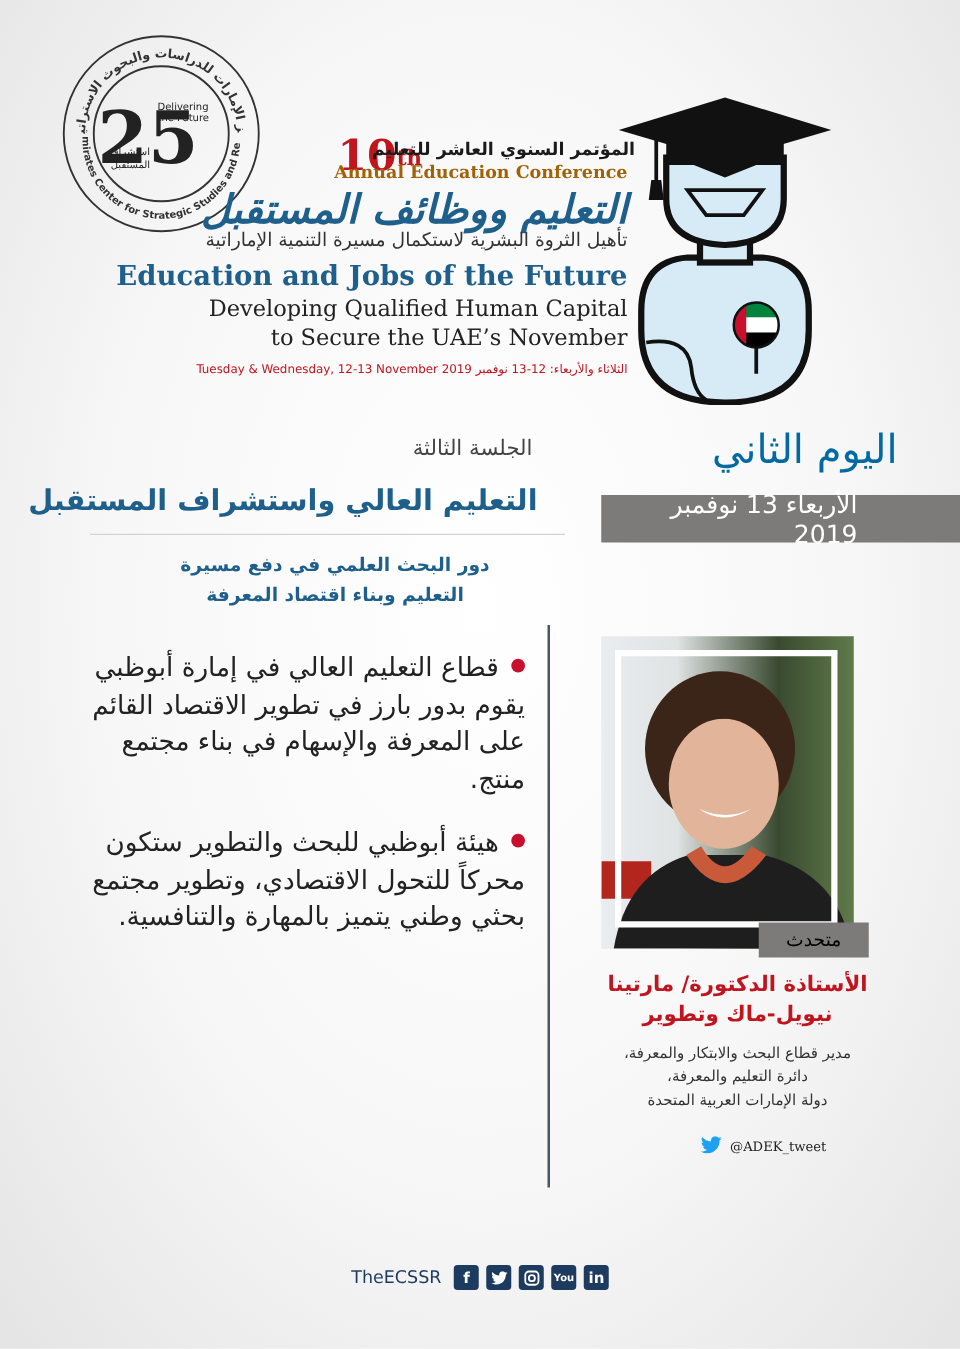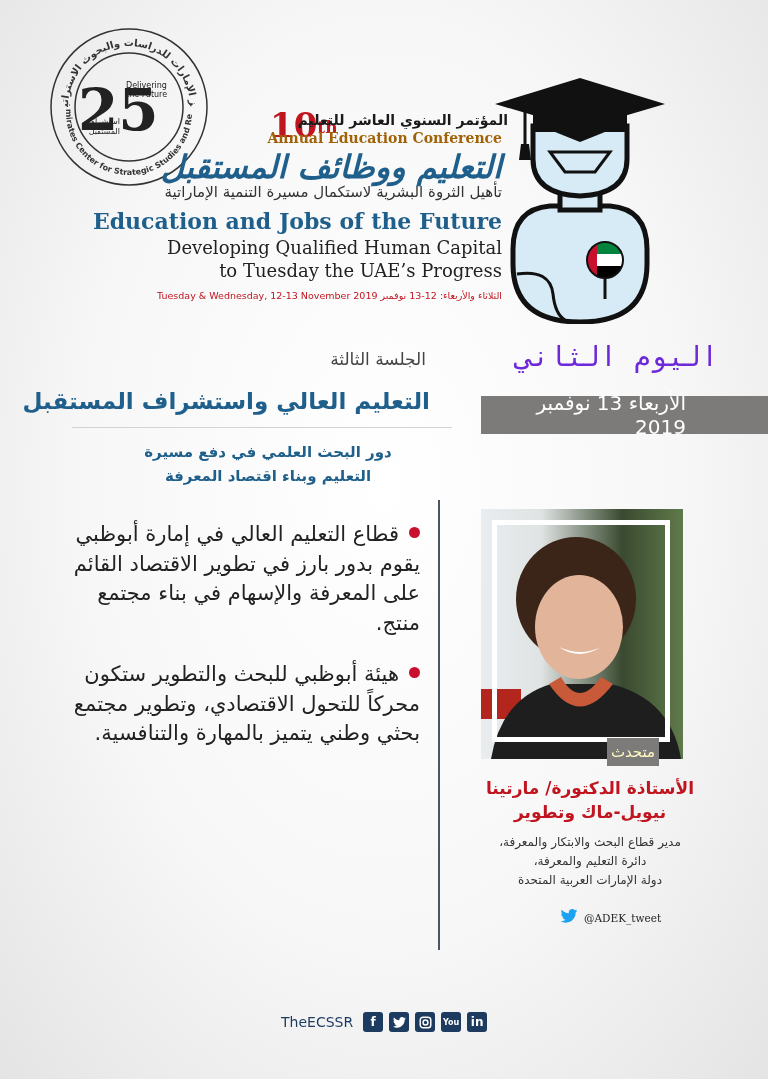--- a/index.html
+++ b/index.html
@@ -23,39 +23,39 @@
   .hdr-ar-title { right: 266px; top: 148px; font-size: 32px; font-weight: bold; color: #1f5f8b; direction: rtl; white-space: nowrap; font-style: italic; }
   .hdr-ar-sub { right: 266px; top: 183px; font-size: 15px; color: #333; direction: rtl; white-space: nowrap; }
   .hdr-en-title { right: 266px; top: 208px; font-family: "DejaVu Serif", serif; font-size: 22px; font-weight: bold; color: #1f5f8b; white-space: nowrap; }
   .hdr-en-sub { right: 266px; top: 236px; font-family: "DejaVu Serif", serif; font-size: 18px; color: #222; text-align: right; line-height: 23px; white-space: nowrap; }
   .hdr-date { right: 266px; top: 290px; font-size: 9.5px; color: #c0151f; white-space: nowrap; }
 
   
   .mascot { left: 495px; top: 74px; width: 170px; height: 250px; }
 
   
-  .day-title { right: 50px; top: 340px; font-size: 28px; color: #6d28d9; direction: rtl; font-weight: normal; white-space: nowrap; font-family: Liberation Mono, monospace; }
+  .day-title { right: 50px; top: 340px; font-size: 32px; color: #0369a1; direction: rtl; font-weight: normal; white-space: nowrap; }
   .day-bar { left: 481px; top: 396px; width: 287px; height: 38px; background: #7d7b7a; color: #fff; font-size: 20px; display: flex; align-items: center; justify-content: flex-end; padding-right: 82px; direction: rtl; }
 
   
   .session-label { right: 342px; top: 349px; font-size: 17px; color: #444; direction: rtl; white-space: nowrap; }
   .session-title { right: 338px; top: 388px; font-size: 23px; font-weight: bold; color: #1f5f8b; direction: rtl; white-space: nowrap; }
   .session-rule { left: 72px; top: 427px; width: 380px; height: 1px; background: #cfd4d8; }
   .session-topic { left: 120px; top: 440px; width: 296px; font-size: 15px; font-weight: bold; color: #1f5f8b; text-align: center; direction: rtl; line-height: 24px; }
 
   
   .bullets { left: 60px; top: 520px; width: 360px; direction: rtl; }
   .bullet { font-size: 21px; line-height: 29.5px; color: #222; text-align: right; margin-bottom: 22px; }
   .bullet .dot { display: inline-block; width: 11px; height: 11px; border-radius: 50%; background: #c8102e; margin-left: 10px; vertical-align: middle; position: relative; top: -3px; }
   .vline { left: 438px; top: 500px; width: 2px; height: 450px; background: #4b5563; }
 
   
   .photo { left: 481px; top: 509px; width: 202px; height: 250px; overflow: hidden; background: linear-gradient(90deg, #e9edf0 0%, #dfe3e3 30%, #3a4a30 70%, #5f7a4a 100%); }
   .photo-frame { left: 492px; top: 520px; width: 178px; height: 222px; border: 5px solid #fff; }
-  .speaker-tag { left: 607px; top: 738px; width: 52px; height: 28px; background: #7d7b7a; color: #fef9c3; font-size: 15px; display: flex; align-items: center; justify-content: center; direction: rtl; text-align: right; }
+  .speaker-tag { left: 607px; top: 738px; width: 88px; height: 28px; background: #7d7b7a; color: #000000; font-size: 15px; display: flex; align-items: center; justify-content: center; direction: rtl; text-align: right; }
 
   .speaker-name { left: 485px; top: 776px; width: 210px; font-size: 17px; font-weight: bold; color: #c0151f; text-align: center; direction: rtl; line-height: 24px; }
   .speaker-role { left: 475px; top: 833px; width: 230px; font-size: 12px; color: #333; text-align: center; direction: rtl; line-height: 19px; }
   .twitter { left: 560px; top: 908px; display: flex; align-items: center; gap: 6px; justify-content: space-between; }
   .twitter .handle { font-family: "DejaVu Serif", serif; font-size: 10.5px; color: #222; }
 
   
   .footer { left: 281px; top: 1012px; display: flex; align-items: center; gap: 6px; }
   .footer .brand { font-size: 14px; color: #1d3a5f; margin-right: 4px; }
   .soc { width: 20px; height: 20px; background: #1d3a5f; border-radius: 3px; color: #fff; font-size: 12px; font-weight: bold; display: flex; align-items: center; justify-content: center; }
@@ -86,21 +86,21 @@
 </div>
 
 <div class="abs hdr-10th"><span>10</span><sup>th</sup></div>
 <div class="abs hdr-ar-small">المؤتمر السنوي العاشر للتعليم</div>
 <div class="abs hdr-en-small">Annual Education Conference</div>
 <div class="abs hdr-ar-title">التعليم ووظائف المستقبل</div>
 <div class="abs hdr-ar-sub">تأهيل الثروة البشرية لاستكمال مسيرة التنمية الإماراتية</div>
 <div class="abs hdr-en-title">Education and Jobs of the Future</div>
 <div class="abs hdr-en-sub">
   <div>Developing Qualified Human Capital</div>
-  <div>to Tuesday the UAE’s Progress</div>
+  <div>to Secure the UAE’s November</div>
 </div>
 <div class="abs hdr-date">Tuesday &amp; Wednesday, 12-13 November 2019 الثلاثاء والأربعاء: 12-13 نوفمبر</div>
 
 <div class="abs mascot">
   <svg width="170" height="250" viewBox="0 0 170 250">
 
     <path d="M 18 175 Q 18 135 55 132 L 115 132 Q 152 135 152 175 L 152 190 Q 152 248 85 248 Q 18 248 18 190 Z" fill="#d6ebf5" stroke="#111" stroke-width="5"></path>
     <path d="M 22 200 Q 55 195 58 220 Q 60 240 70 246" fill="none" stroke="#111" stroke-width="3"></path>
 
     <rect x="65" y="112" width="40" height="24" fill="#d6ebf5" stroke="#111" stroke-width="5"></rect>

